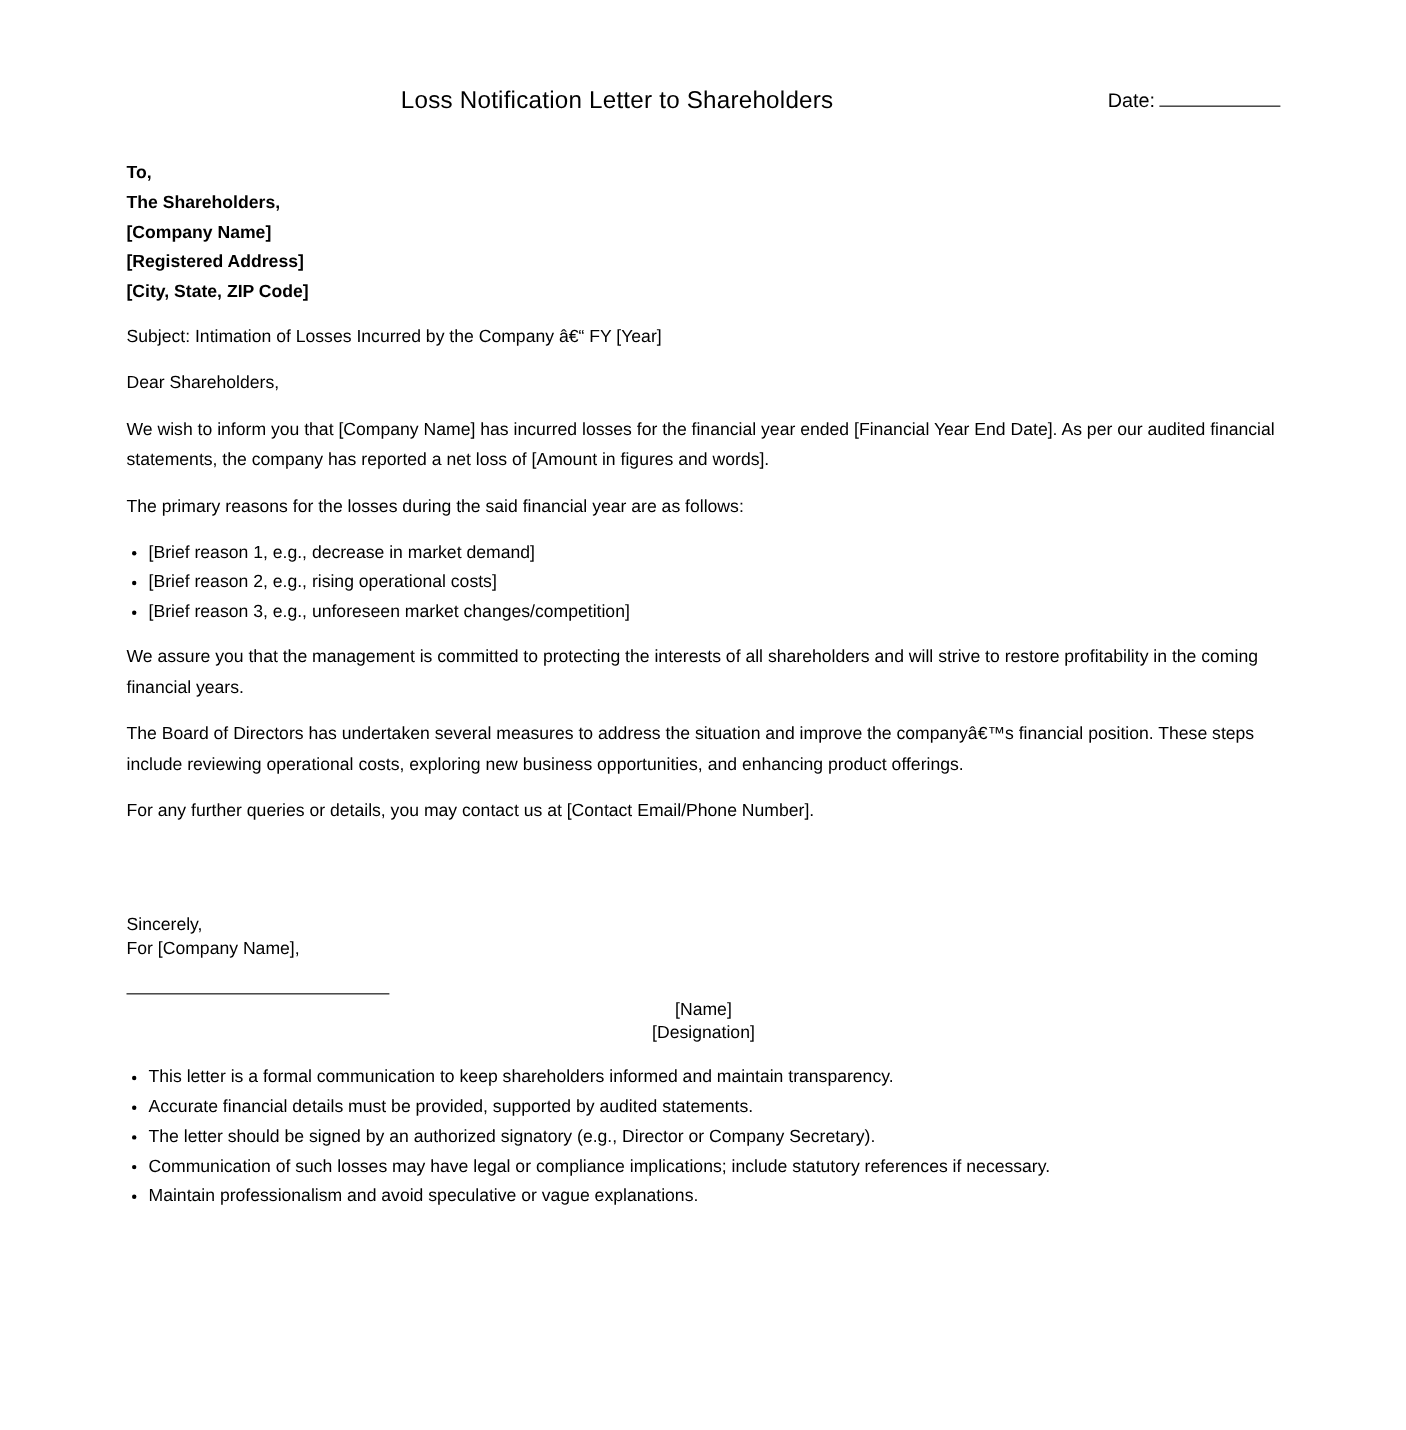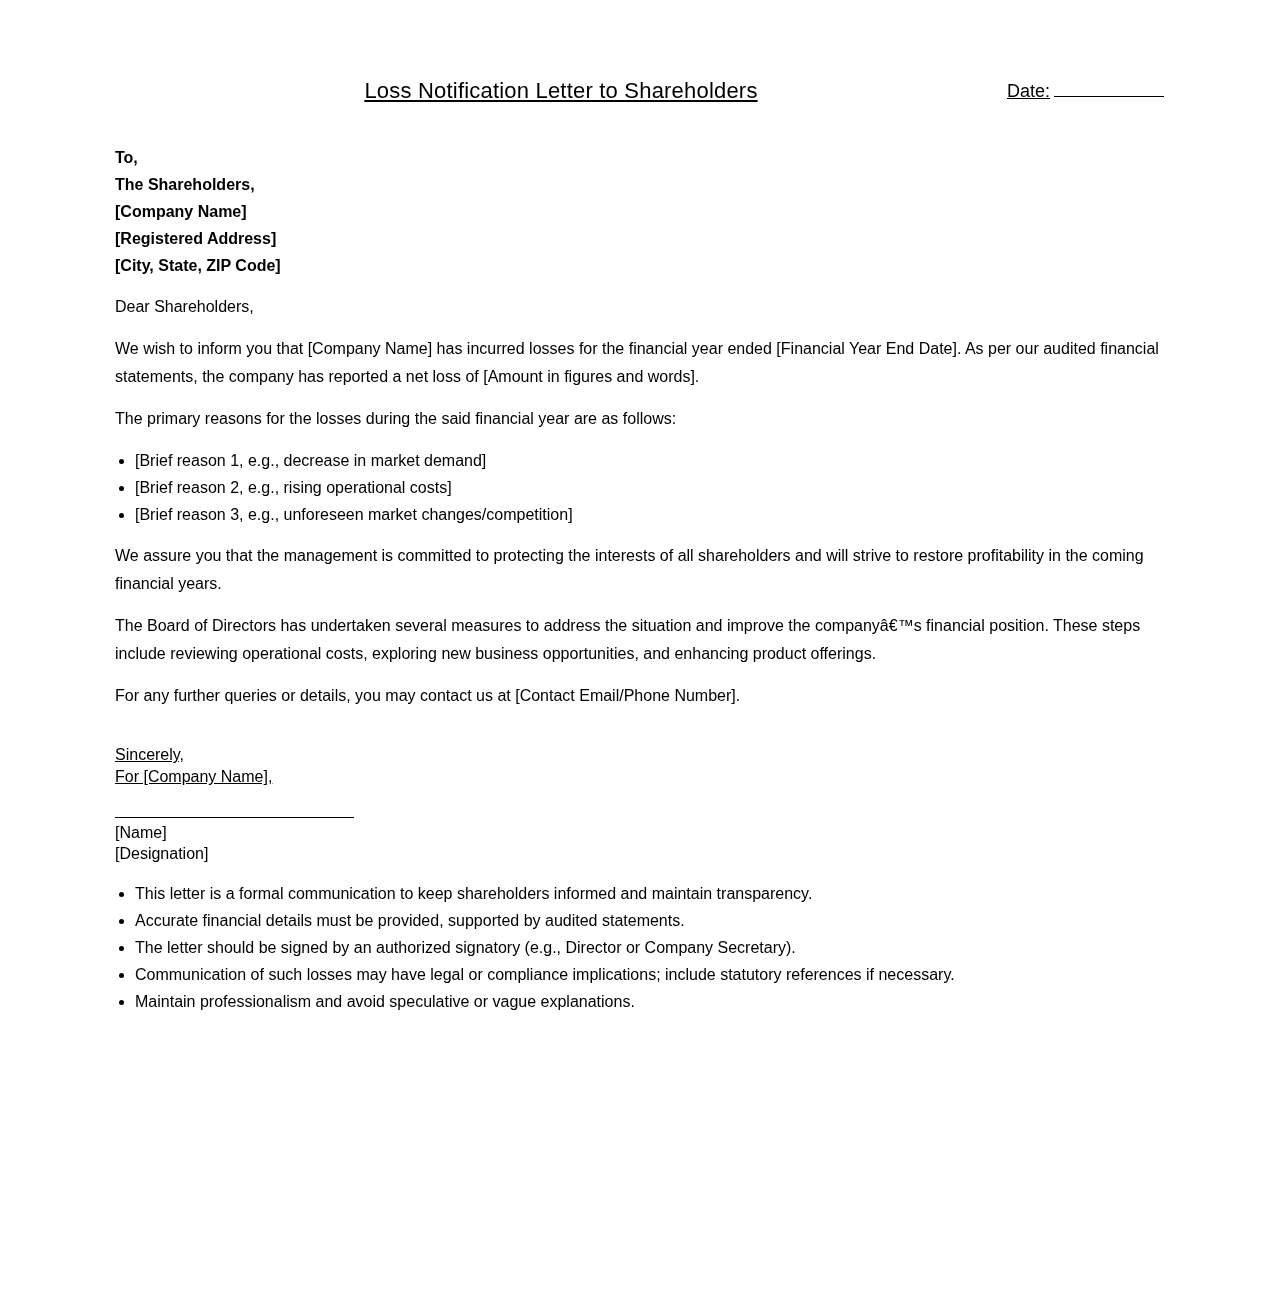--- a/index.html
+++ b/index.html
@@ -12,21 +12,20 @@
     color: #000000;
     font-family: "Liberation Sans", "DejaVu Sans", sans-serif;
     font-size: 16px;
     padding: 78px 114px 0 115px;
     overflow: hidden;
   }
   header.letter-header {
     display: flex;
     align-items: flex-start;
     margin-bottom: 40px;
-    text-decoration: underline;
   }
   h1.title {
     flex: 1;
     margin: 0;
     text-align: center;
     font-size: 22px;
     font-weight: 400;
     line-height: 1.2;
     letter-spacing: 0.2px;
   }
@@ -39,28 +38,28 @@
     display: inline-block;
     width: 110px;
     height: 13px;
     border-bottom: 1.6px solid #000;
     margin-left: 4px;
   }
   p { margin: 14px 0; line-height: 28px; }
   p.addr { margin: 0 0 14px 0; line-height: 27px; font-weight: bold; }
   ul { margin: 14px 0; padding-left: 20px; }
   li { line-height: 27px; }
-  p.signature { margin: 34px 0 0 0; line-height: 22px; text-decoration: underline; }
+  p.signature { margin: 78px 0 0 0; line-height: 22px; }
   .sig-line {
     width: 239px;
     height: 0;
     border-bottom: 1.6px solid #000;
     margin-top: 29px;
   }
-  p.sig-names { margin: 4px 0 0 0; line-height: 21px; }
+  p.sig-names { margin: 4px 0 0 0; line-height: 21px; text-align: center; }
   h2.notes-heading {
     margin: 33px 0 0 0;
     font-size: 18px;
     font-weight: 400;
     line-height: 25px;
   }
   ul.notes-list { margin: 16px 0 0 0; }
 </style>
 </head>
 <body>
@@ -77,20 +76,21 @@
   <main>
 
     <p class="addr">
       <span>To,</span><br>
       <span>The Shareholders,</span><br>
       <span>[Company Name]</span><br>
       <span>[Registered Address]</span><br>
       <span>[City, State, ZIP Code]</span>
     </p>
 
+    <p>Subject: Intimation of Losses Incurred by the Company â€“ FY [Year]</p>
 
     <p>Dear Shareholders,</p>
 
     <p>We wish to inform you that [Company Name] has incurred losses for the financial year ended [Financial Year End Date]. As per our audited financial statements, the company has reported a net loss of [Amount in figures and words].</p>
 
     <p>The primary reasons for the losses during the said financial year are as follows:</p>
 
     <ul>
       <li>[Brief reason 1, e.g., decrease in market demand]</li>
       <li>[Brief reason 2, e.g., rising operational costs]</li>

